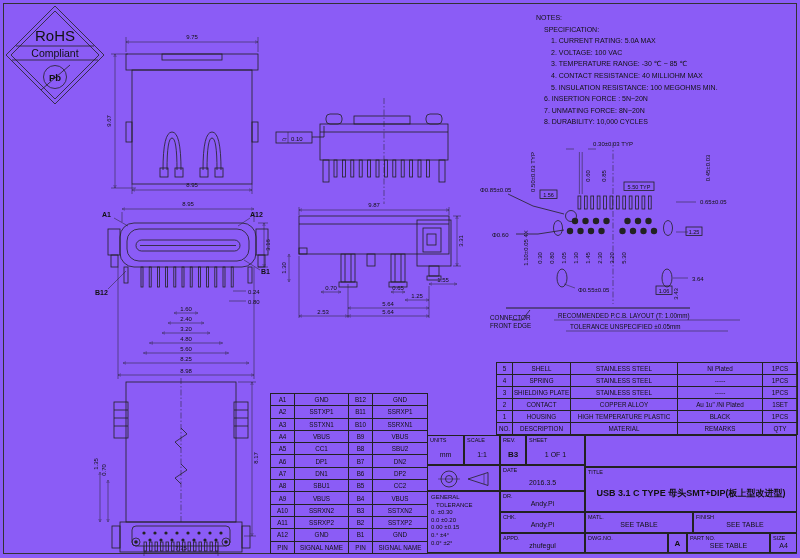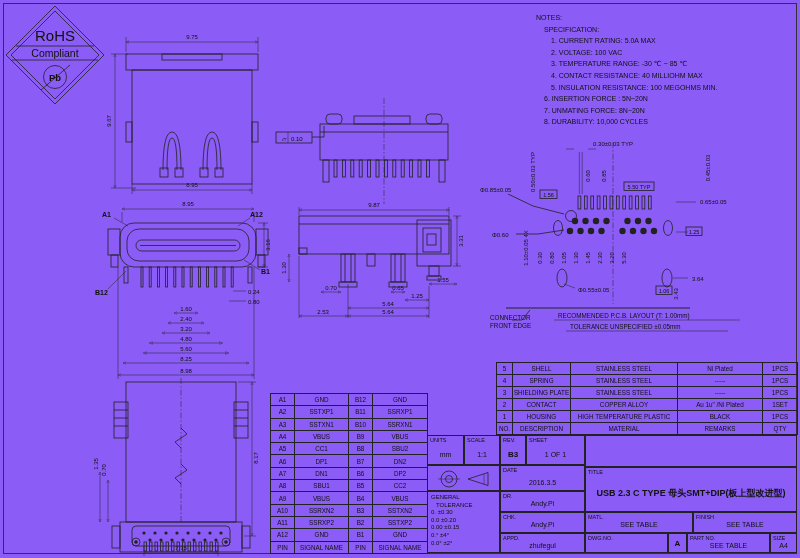--- a/index.html
+++ b/index.html
@@ -597,21 +597,21 @@
     <div class="cell" style="left:73px;top:77px;width:85px;height:21px;">
       <span class="cl-lab">CHK.</span>
       <span class="cl-val" style="top:4px;">Andy.Pi</span>
     </div>
     <div class="cell" style="left:73px;top:98px;width:85px;height:20px;">
       <span class="cl-lab">APPD.</span>
       <span class="cl-val" style="top:4px;">zhufegul</span>
     </div>
     <div class="cell" style="left:158px;top:32px;width:212px;height:45px;">
       <span class="cl-lab">TITLE</span>
-      <span class="cl-val title-val">USB 2.3 C TYPE 母头SMT+DIP(板上型改进型)</span>
+      <span class="cl-val title-val">USB 3.1 C TYPE 母头SMT+DIP(板上型改进型)</span>
     </div>
     <div class="cell" style="left:158px;top:77px;width:108px;height:21px;">
       <span class="cl-lab">MATL.</span>
       <span class="cl-val" style="top:4px;">SEE TABLE</span>
     </div>
     <div class="cell" style="left:266px;top:77px;width:104px;height:21px;">
       <span class="cl-lab">FINISH</span>
       <span class="cl-val" style="top:4px;">SEE TABLE</span>
     </div>
     <div class="cell" style="left:158px;top:98px;width:83px;height:20px;">

